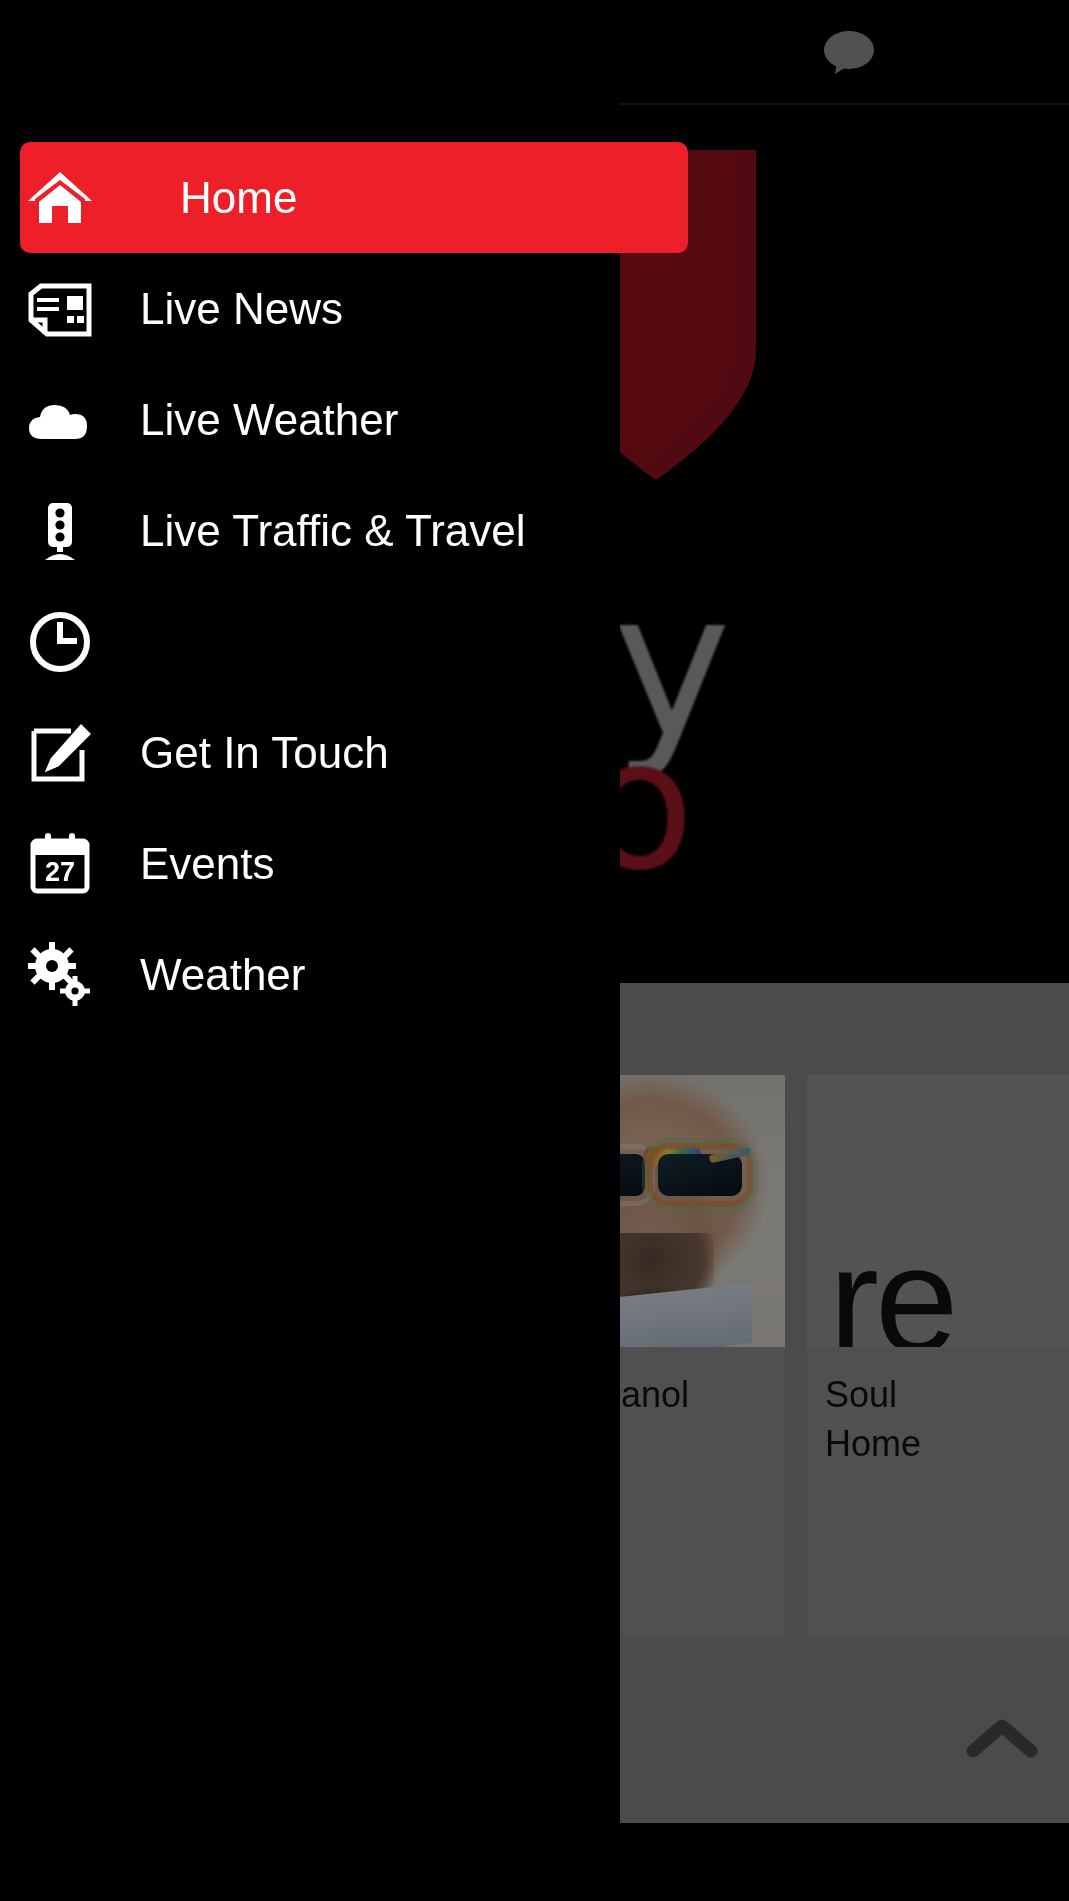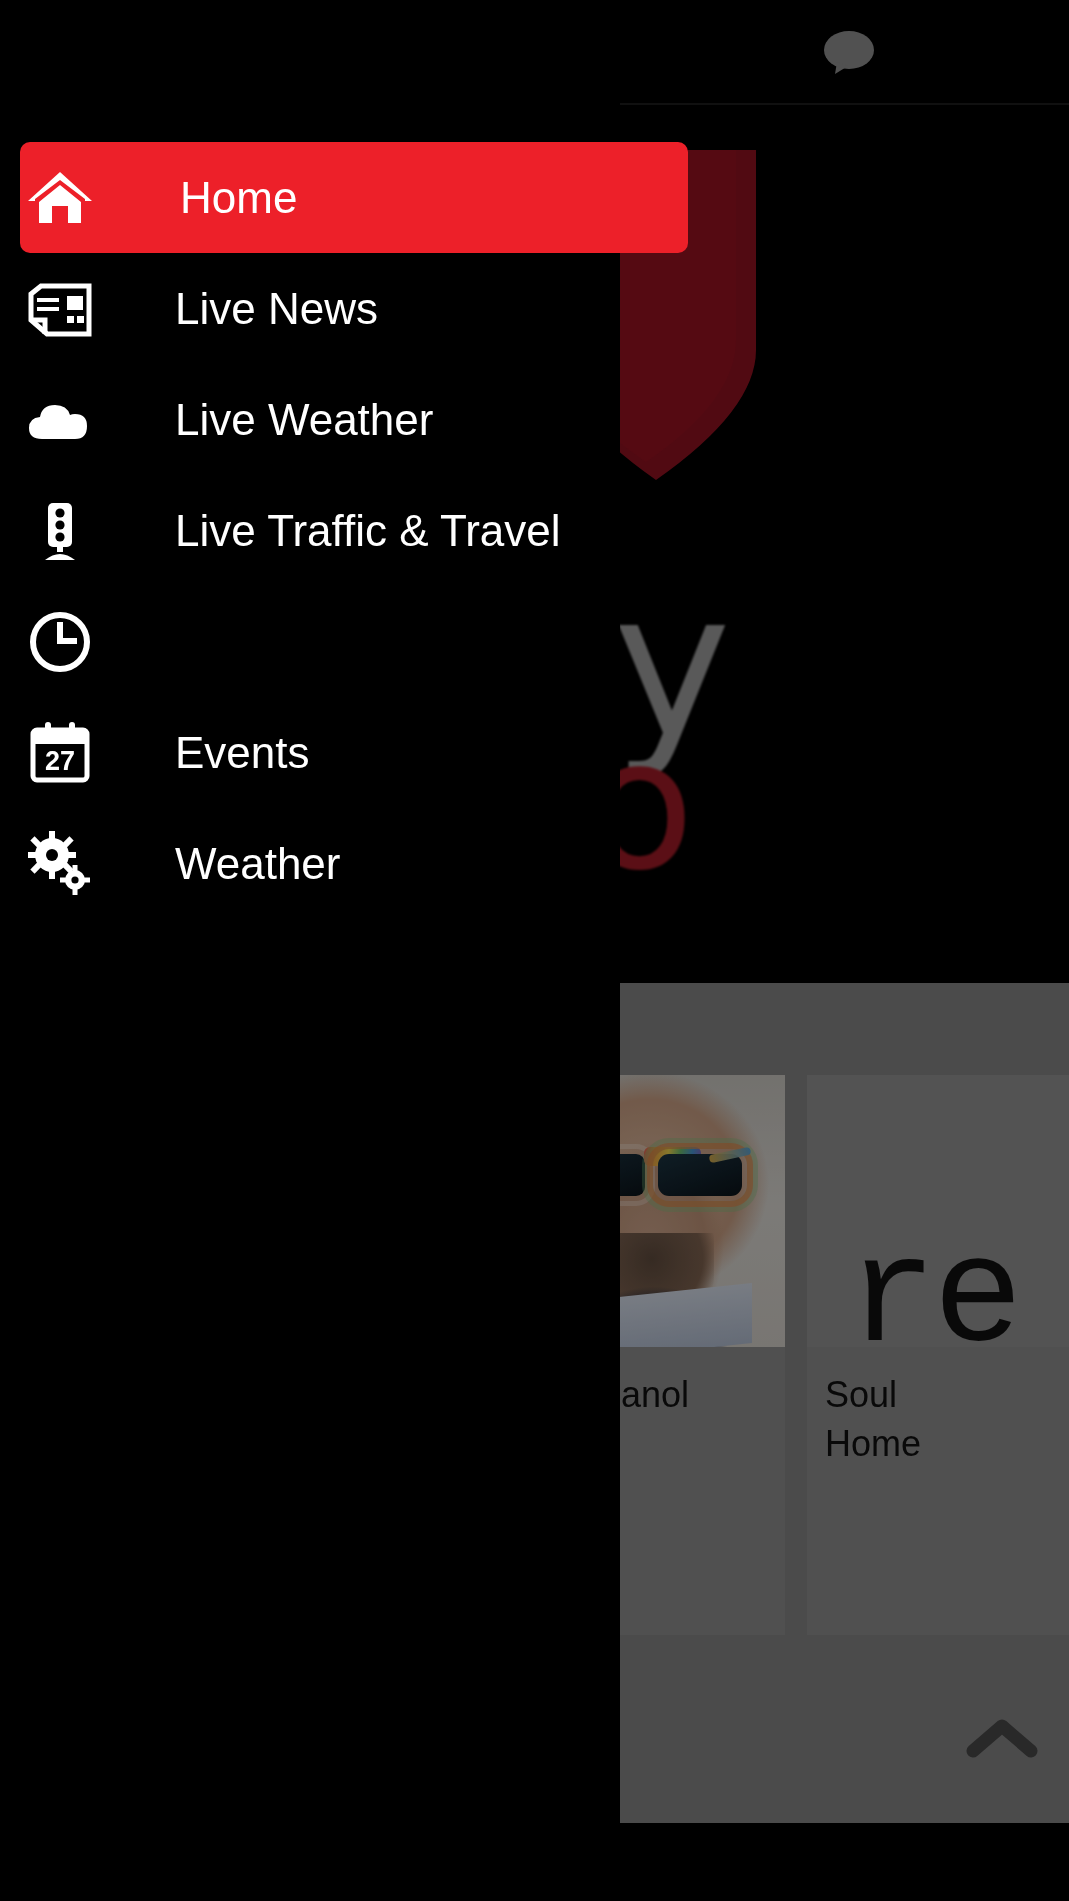--- a/index.html
+++ b/index.html
@@ -194,22 +194,22 @@
   .collar {
     position: absolute;
     left: 18%; bottom: -2%;
     width: 70%; height: 22%;
     background: linear-gradient(180deg,#cfd6e2 0%,#aeb9cc 100%);
     transform: skewY(-6deg);
   }
   .card-art.plain { background: #8f8f8f; }
   .card-art.plain .logo-re {
     position: absolute;
-    left: 40px; bottom: -28px;
-    font-family: Liberation Mono, monospace;
+    left: 22px; bottom: -28px;
+    font-family: Liberation Sans, sans-serif;
     font-size: 150px;
     color: #111111;
     letter-spacing: -4px;
     line-height: 1;
   }
   .card-meta {
     padding: 26px 18px 0 18px;
     color: #111111;
     font-family: "Liberation Sans", sans-serif;
   }
@@ -278,21 +278,21 @@
     width: 74px;
     height: 74px;
     margin-left: 23px;
     display: flex;
     align-items: center;
     justify-content: center;
   }
   .nav-item.active .nav-icon { margin-left: 3px; }
   .nav-icon svg { display: block; width: 100%; height: 100%; }
   .nav-label {
-    margin-left: 78px;
+    margin-left: 43px;
     font-size: 44px;
     color: #ffffff;
     font-family: "Liberation Sans", sans-serif;
     white-space: nowrap;
   }
   .nav-item.active .nav-label { margin-left: 83px; }
 </style>
 </head>
 <body>
 
@@ -426,20 +426,30 @@
     <div class="nav-item">
       <span class="nav-icon">
         <svg viewBox="0 0 74 74">
           <circle cx="37" cy="37" r="27" fill="none" stroke="#ffffff" stroke-width="6"></circle>
           <rect x="34" y="17" width="6" height="22" fill="#ffffff"></rect>
           <rect x="37" y="33" width="17" height="6" fill="#ffffff"></rect>
         </svg>
       </span>
     </div>
 
+    <div class="nav-item">
+      <span class="nav-icon">
+        <svg viewBox="0 0 74 74">
+          <path d="M11 15 H48 M11 15 V63 H59 V34" fill="none" stroke="#ffffff" stroke-width="5"></path>
+          <path d="M58 8 L68 18 L36 50 L22 56 L28 42 Z" fill="#ffffff"></path>
+          <path d="M28 42 L36 50 L22 56 Z" fill="#ffffff"></path>
+        </svg>
+      </span>
+      <span class="nav-label">Get In Touch</span>
+    </div>
 
     <div class="nav-item">
       <span class="nav-icon">
         <svg viewBox="0 0 74 74">
           <rect x="22" y="6" width="6" height="14" rx="3" fill="#ffffff"></rect>
           <rect x="46" y="6" width="6" height="14" rx="3" fill="#ffffff"></rect>
           <rect x="10" y="14" width="54" height="50" rx="4" fill="none" stroke="#ffffff" stroke-width="5"></rect>
           <rect x="10" y="14" width="54" height="14" fill="#ffffff"></rect>
           <text x="37" y="54" font-family="Liberation Sans, sans-serif" font-size="27" font-weight="bold" fill="#ffffff" text-anchor="middle">27</text>
         </svg>

